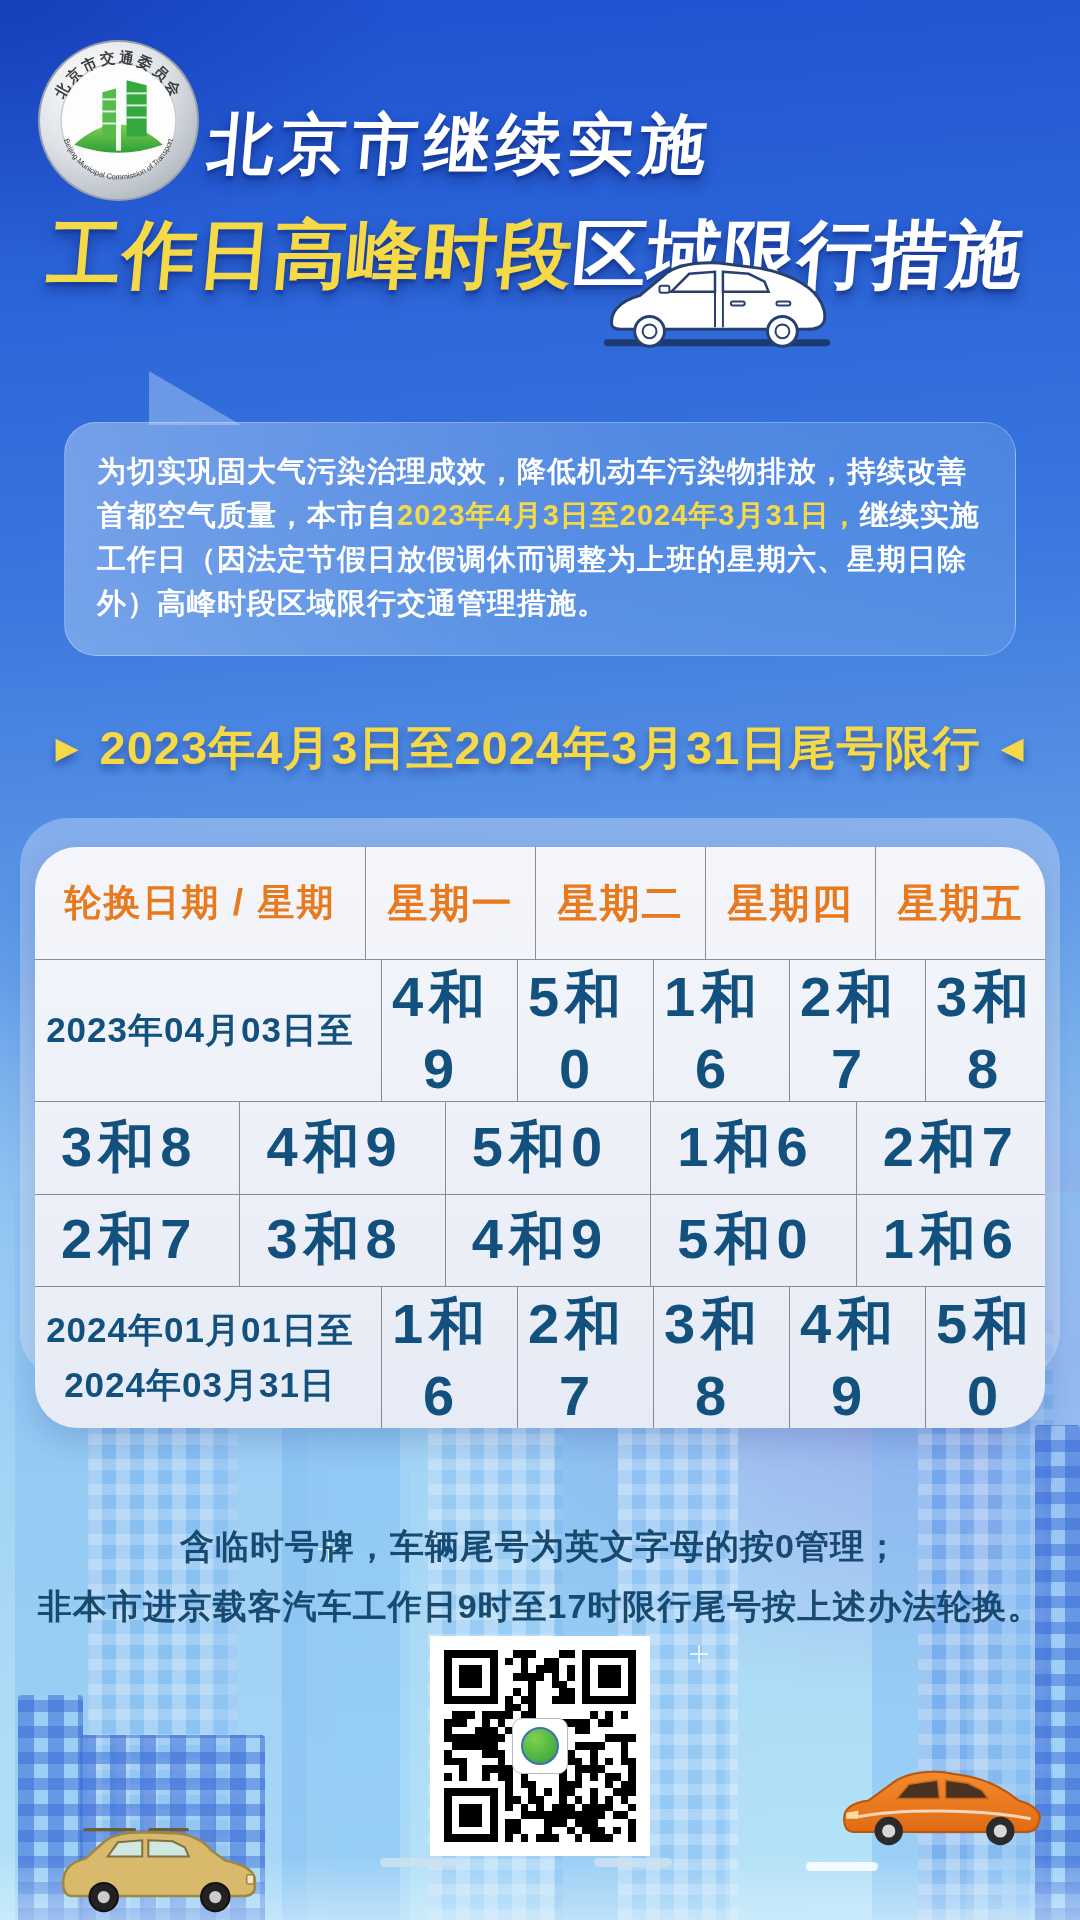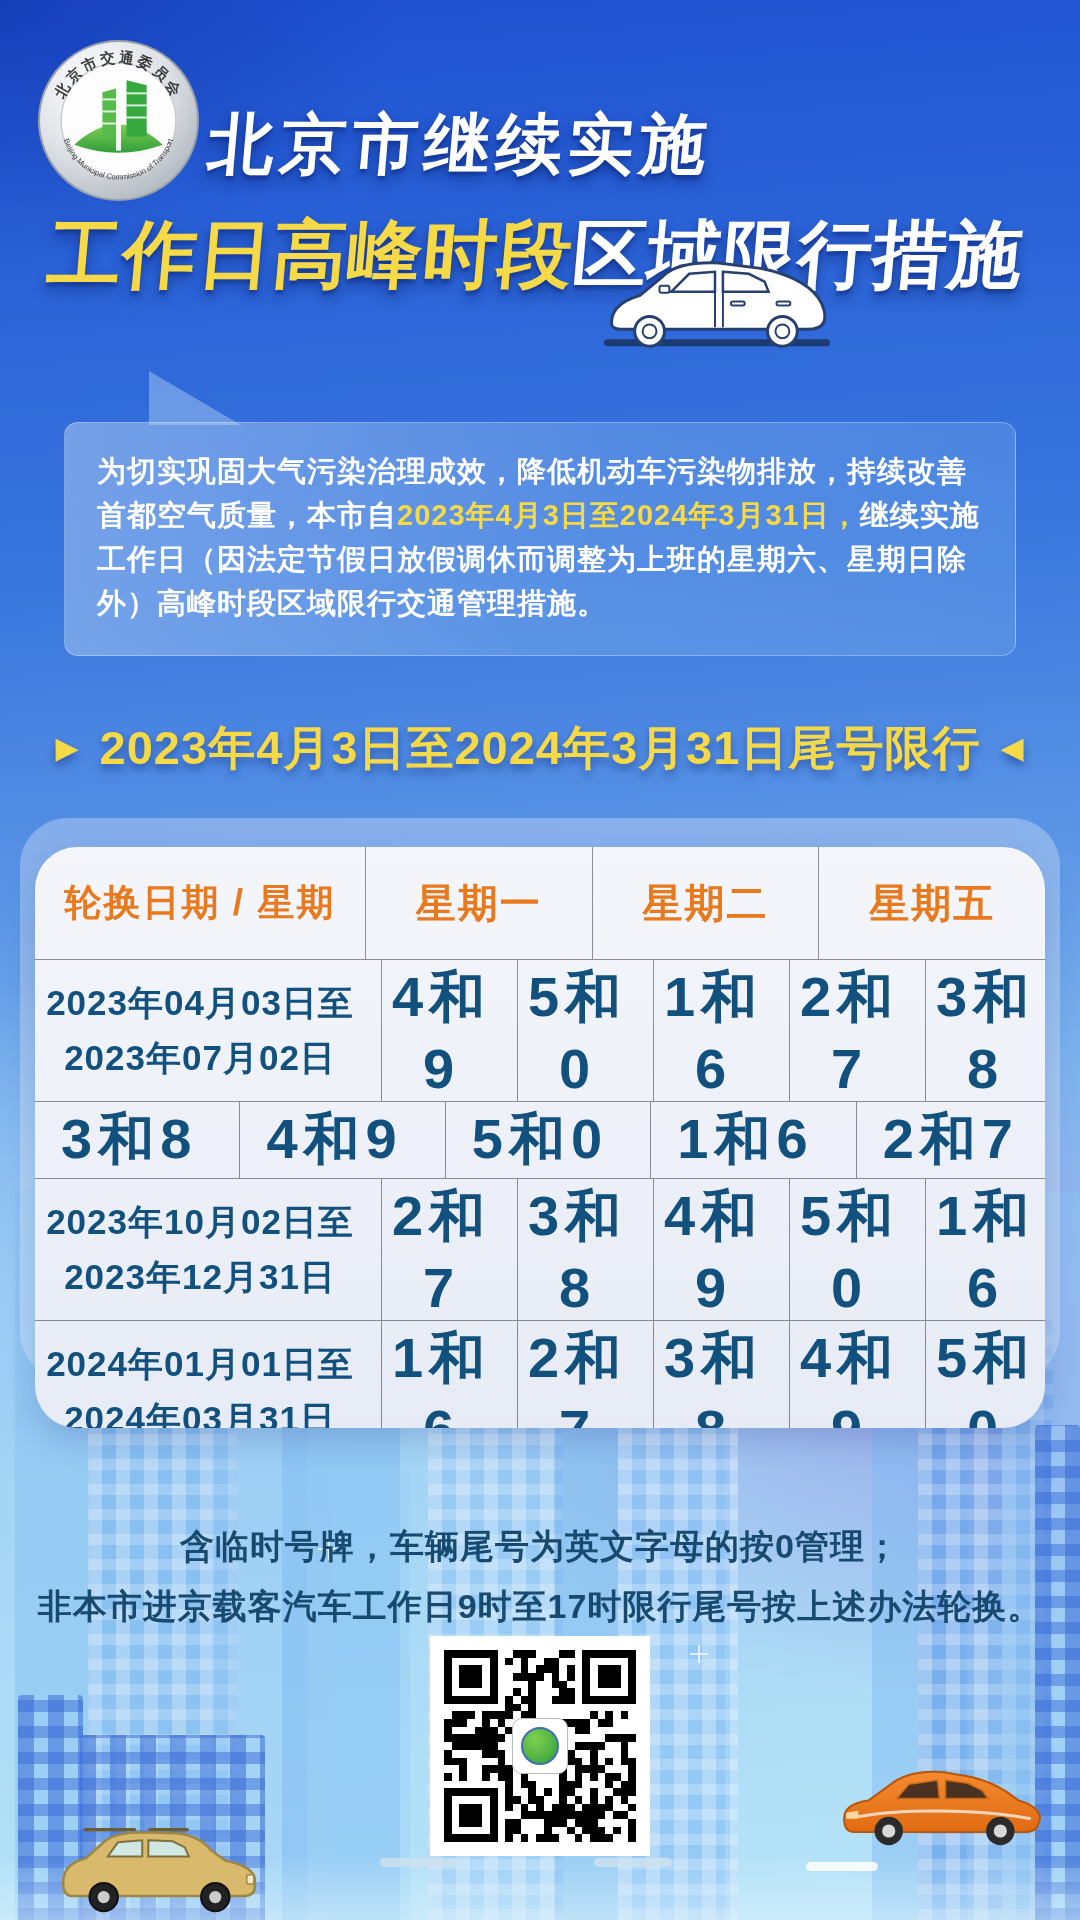--- a/index.html
+++ b/index.html
@@ -37,21 +37,21 @@
   .title{position:absolute;top:100px;left:0;right:0;text-align:center;
     transform:skewX(-5deg);color:#fff;font-weight:900;
     text-shadow:0 8px 14px rgba(5,20,90,.45), 0 4px 3px rgba(10,30,110,.35);}
   .title-l1{display:block;font-size:66px;letter-spacing:6px;margin-right:170px;}
   .title-l2{display:block;font-size:74px;letter-spacing:1px;margin-top:16px;}
   .yellow{color:#f6d947;}
   
   .car-top{position:absolute;left:598px;top:252px;width:238px;height:100px;}
   
   .bubble{position:absolute;left:64px;top:422px;width:952px;box-sizing:border-box;
-    min-height:228px;padding:26px 32px 30px 32px;border-radius:14px;
+    min-height:228px;padding:26px 32px 30px 32px;border-radius:32px;
     background:linear-gradient(120deg, rgba(212,232,252,.42), rgba(150,196,240,.30) 55%, rgba(122,176,236,.30));
     border:1.5px solid rgba(255,255,255,.28);}
   .bubble-tail{position:absolute;left:84px;top:-52px;width:92px;height:54px;
     background:rgba(196,222,248,.40);
     clip-path:polygon(0 0, 0 100%, 100% 100%);}
   .intro-text{margin:0;font-size:29px;line-height:44px;color:#fff;font-weight:600;letter-spacing:1px;}
   .intro-text .hl{color:#f6d947;font-weight:bold;}
   
   .section-header{position:absolute;top:702px;left:0;right:0;height:92px;
     display:flex;align-items:center;justify-content:center;gap:20px;
@@ -190,45 +190,41 @@
     <span>2023年4月3日至2024年3月31日尾号限行</span>
     <span class="tri">◀</span>
   </div>
 
   <div class="table-halo"></div>
   <div class="table-card">
     <div class="t-row t-head">
       <div class="t-cell c-date th">轮换日期 / 星期</div>
       <div class="t-cell th">星期一</div>
       <div class="t-cell th">星期二</div>
+      <div class="t-cell th">星期四</div>
       <div class="t-cell th">星期五</div>
     </div>
     <div class="t-row">
       <div class="t-cell c-date td-date">
         <span>2023年04月03日至</span>
-        <span>2023年07月02日</span>
       </div>
       <div class="t-cell td-val">4和9</div>
       <div class="t-cell td-val">5和0</div>
       <div class="t-cell td-val">1和6</div>
       <div class="t-cell td-val">2和7</div>
       <div class="t-cell td-val">3和8</div>
     </div>
     <div class="t-row">
       <div class="t-cell td-val">3和8</div>
       <div class="t-cell td-val">4和9</div>
       <div class="t-cell td-val">5和0</div>
       <div class="t-cell td-val">1和6</div>
       <div class="t-cell td-val">2和7</div>
     </div>
     <div class="t-row">
-      <div class="t-cell c-date td-date">
-        <span>2023年10月02日至</span>
-        <span>2023年12月31日</span>
-      </div>
       <div class="t-cell td-val">2和7</div>
       <div class="t-cell td-val">3和8</div>
       <div class="t-cell td-val">4和9</div>
       <div class="t-cell td-val">5和0</div>
       <div class="t-cell td-val">1和6</div>
     </div>
     <div class="t-row">
       <div class="t-cell c-date td-date">
         <span>2024年01月01日至</span>
         <span>2024年03月31日</span>

